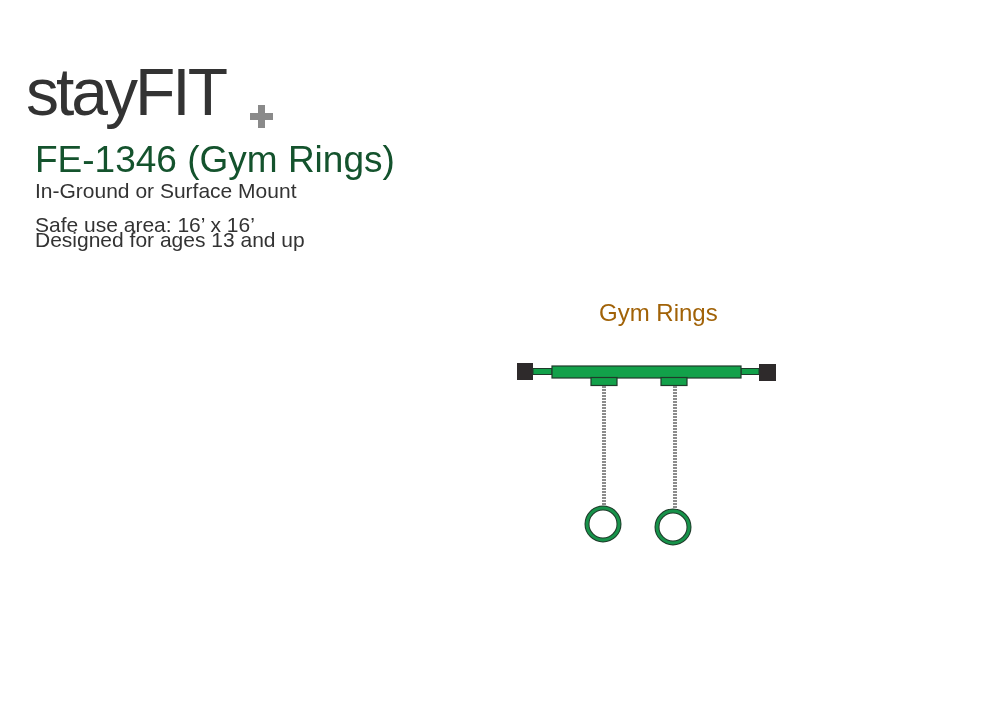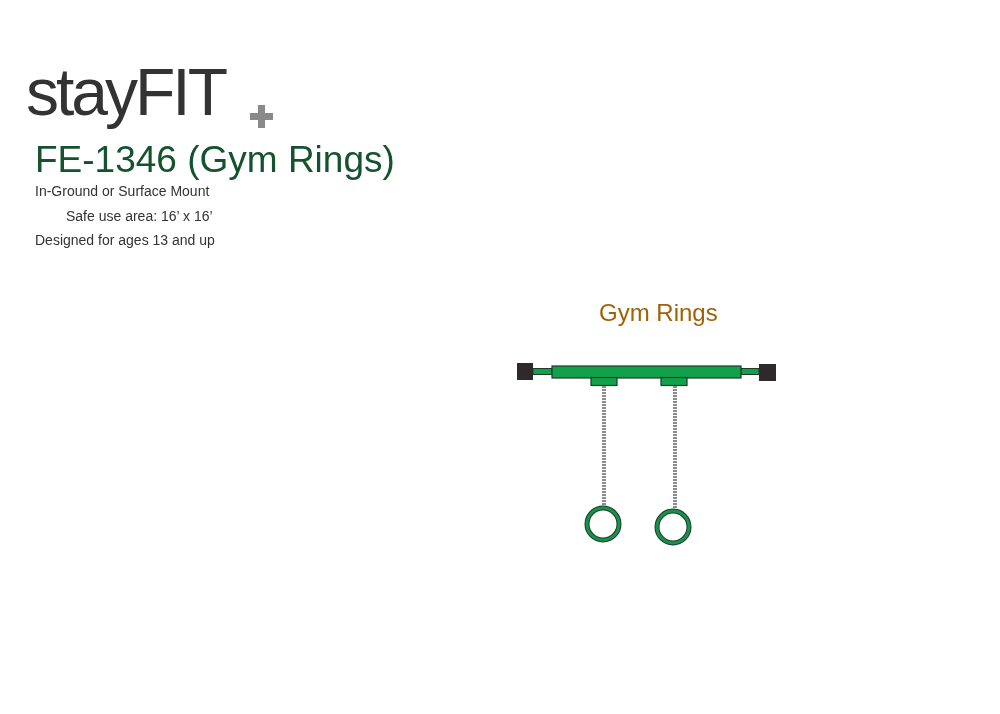--- a/index.html
+++ b/index.html
@@ -3,36 +3,36 @@
 <meta charset="utf-8">
 <style>
   html, body { margin:0; padding:0; background:#ffffff; }
   body { width:1000px; height:714px; position:relative; overflow:hidden; font-family:"Liberation Sans", sans-serif; }
   .logo { position:absolute; left:26px; top:14px; width:260px; height:90px;margin-top:45px; }
   .logo-stay { position:absolute; left:0; top:0; font-family:"Liberation Sans", sans-serif; font-size:66px; letter-spacing:-3px; color:#333333; line-height:66px; }
   .logo-body { position:absolute; left:3px; top:64px; font-family:"Liberation Sans", sans-serif; font-weight:bold; font-size:25px; letter-spacing:-0.5px; color:#8a8a8a; line-height:26px; }
   .logo-plus-h { position:absolute; left:224px; top:54px; width:23px; height:7px; background:#8a8a8a; }
   .logo-plus-v { position:absolute; left:232px; top:46px; width:7px; height:23px; background:#8a8a8a; }
   .title { position:absolute; left:35px; top:142px; font-size:37px; color:#14532d; line-height:36px; white-space:nowrap; }
-  .sub { position:absolute; left:35px; font-size:14px; color:#333333; line-height:22px; white-space:nowrap; }
+  .sub { position:absolute; left:35px; font-size:21px; color:#333333; line-height:22px; white-space:nowrap; }
   .diag-label { position:absolute; left:599px; top:302px; font-size:24px; color:#a16207; line-height:22px; white-space:nowrap; }
   svg.diagram { position:absolute; left:0; top:0; }
 </style>
 </head>
 <body>
 
 <div class="logo">
   <div class="logo-stay">stayFIT</div>
   <div class="logo-plus-h"></div>
   <div class="logo-plus-v"></div>
 </div>
 
 <div class="title">FE-1346 (Gym Rings)</div>
 <div class="sub" style="top:180px;">In-Ground or Surface Mount</div>
-<div class="sub" style="top:205px;margin-left:31px;">Safe use area: 16’ x 16’</div>
+<div class="sub" style="top:214px;">Safe use area: 16’ x 16’</div>
 <div class="sub" style="top:229px;text-align:center;">Designed for ages 13 and up</div>
 
 <div class="diag-label">Gym Rings</div>
 
 <svg class="diagram" width="1000" height="714" viewBox="0 0 1000 714">
 
   <rect x="517" y="363" width="16" height="17" fill="#2e2a2b"></rect>
   <rect x="759" y="364" width="17" height="17" fill="#2e2a2b"></rect>
 
   <rect x="533" y="368.5" width="19" height="6" fill="#12a14a" stroke="#1f3a2a" stroke-width="1"></rect>

